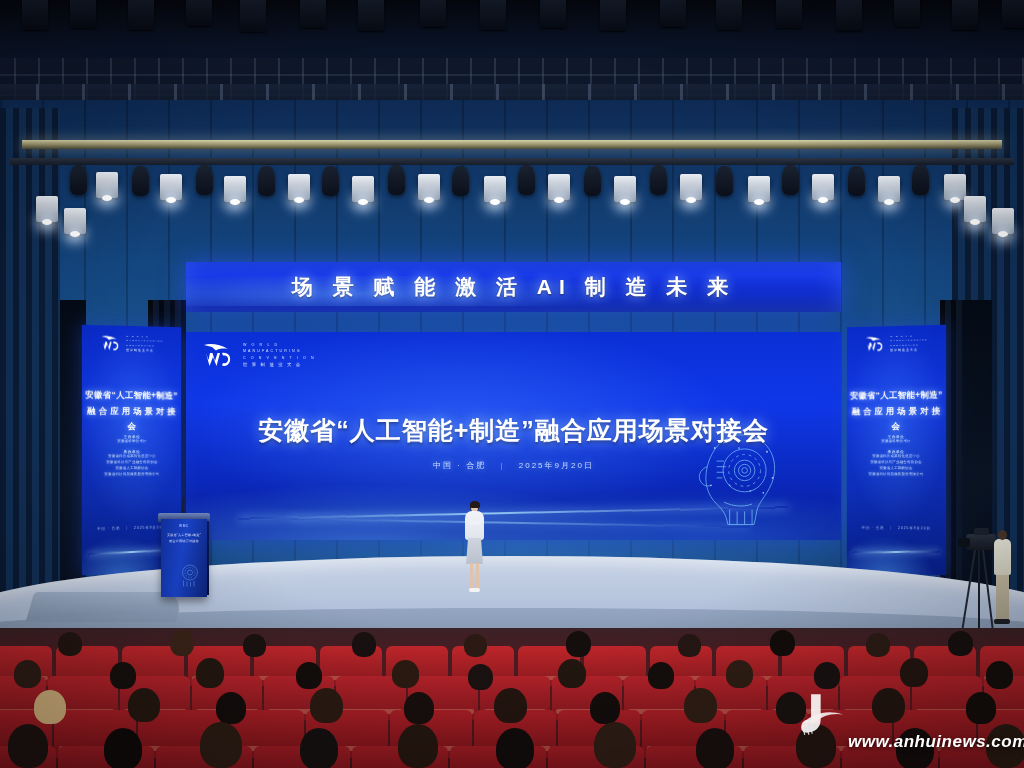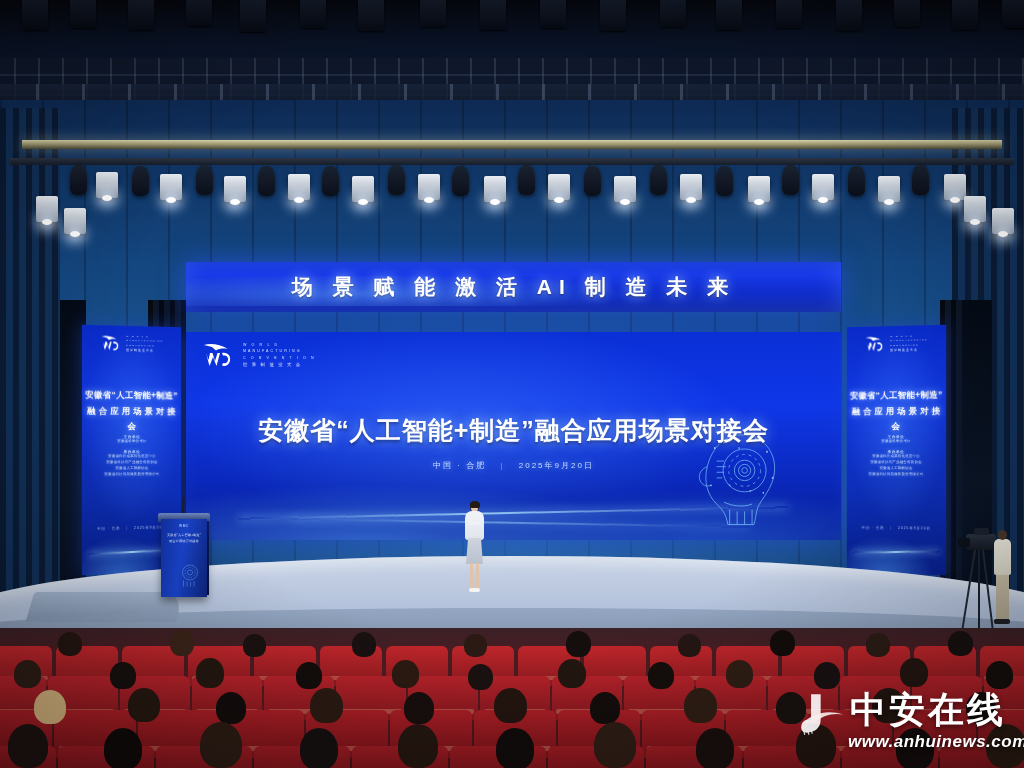--- a/index.html
+++ b/index.html
@@ -764,17 +764,16 @@
   <div class="vignette"></div>
 
   <div class="watermark">
     <div class="wm-logo">
       <svg viewBox="0 0 100 90">
         <path d="M22 8 L40 8 L40 56 C40 70, 30 80, 14 80 C6 80, 2 74, 4 66 C6 58, 14 54, 22 56 L22 8 Z" fill="#ffffff" opacity="0.96"></path>
         <path d="M8 62 C22 44, 54 36, 82 46 C66 42, 40 48, 28 62 Z" fill="#ffffff" opacity="0.9"></path>
         <path d="M14 70 L18 84 M22 68 L24 82 M8 72 L10 84" stroke="#ffffff" stroke-width="2.4" opacity="0.85"></path>
       </svg>
     </div>
-    <div class="wm-cn">中安在线</div>
     <div class="wm-url">www.anhuinews.com</div>
   </div>
 
 </div>
 
 </body></html>

